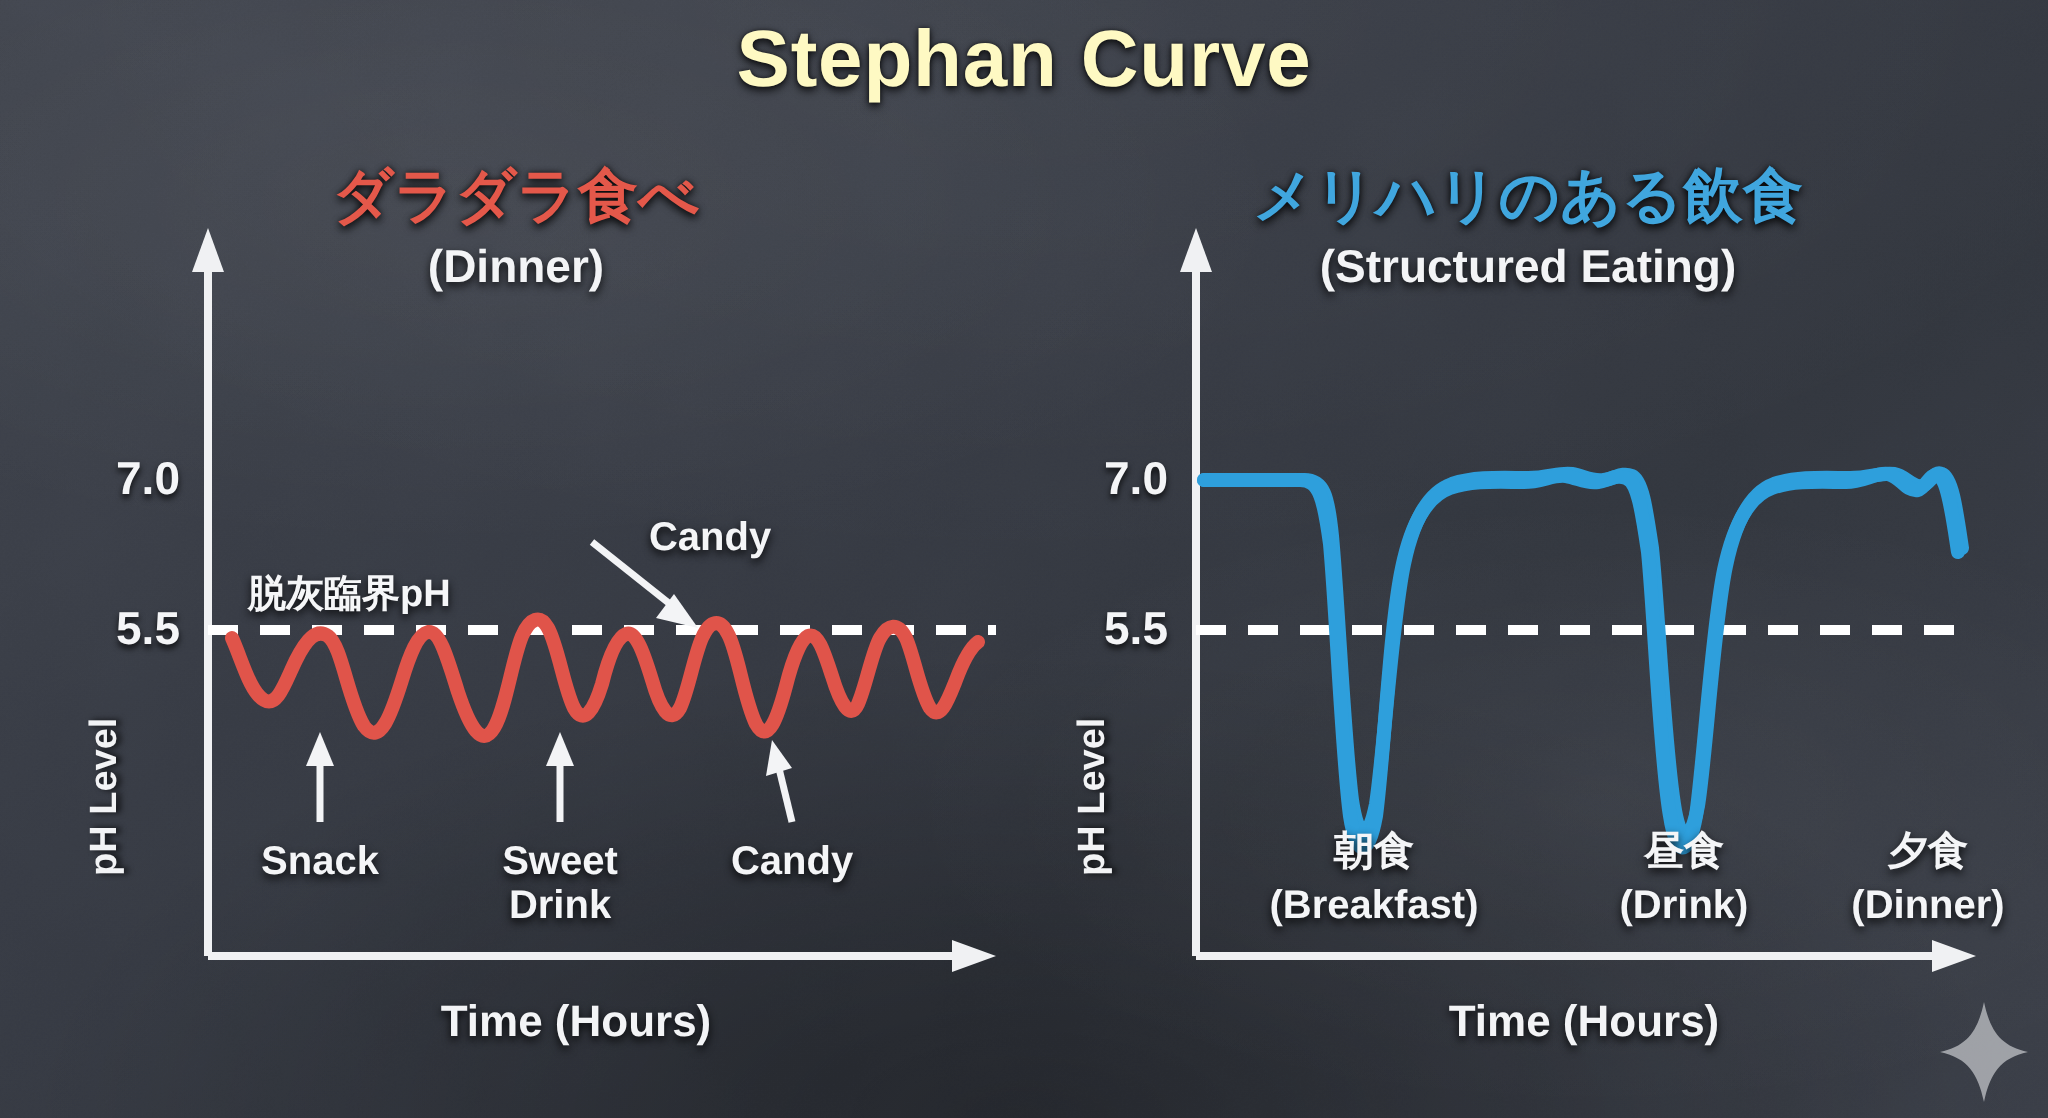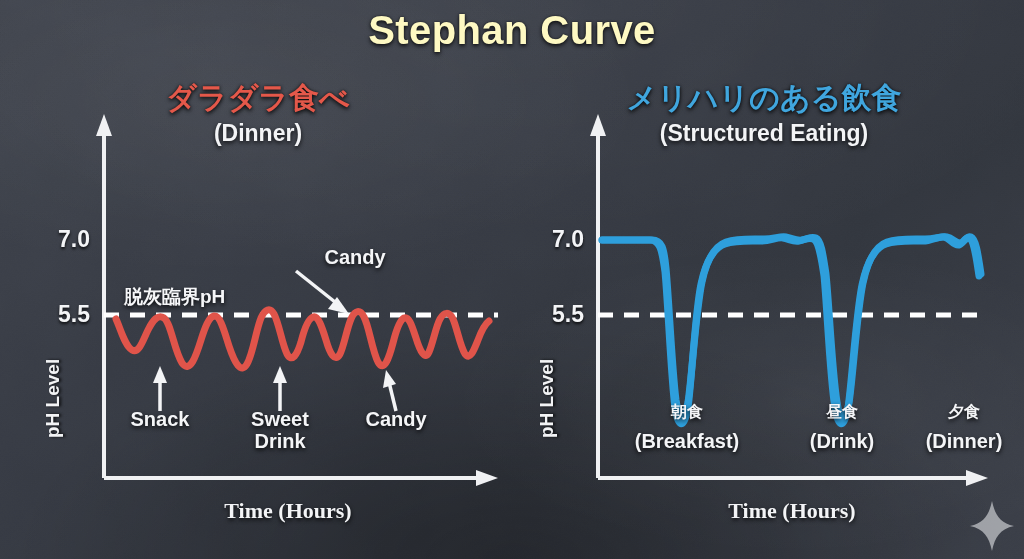--- a/index.html
+++ b/index.html
@@ -67,28 +67,28 @@
     font-size:19px;font-weight:bold;color:#f5f6f8;
     white-space:nowrap;
     text-shadow:0 2px 4px rgba(0,0,0,.85);
   }
   .ann{
     position:absolute;
     font-size:20px;font-weight:bold;color:#f4f5f7;
     text-align:center;line-height:1.12;
     white-space:pre-line;
     text-shadow:0 2px 4px rgba(0,0,0,.85);
-  }
-  .ann.jp{font-size:16px;}
+    margin-top:12px;
+  }
+  .ann.jp{font-size:20px;}
   .xlabel{
     position:absolute;
     font-size:22px;font-weight:bold;color:#f3f4f6;
     text-align:center;
     text-shadow:0 2px 4px rgba(0,0,0,.85);
-    font-family:Liberation Serif, serif;
   }
   .sparkle{position:absolute;right:8px;bottom:6px;width:48px;height:54px;opacity:.72;}
 </style>
 </head>
 <body>
 
 <div id="board"></div>
 
 <svg id="noise" width="1024" height="559">
   <defs>

